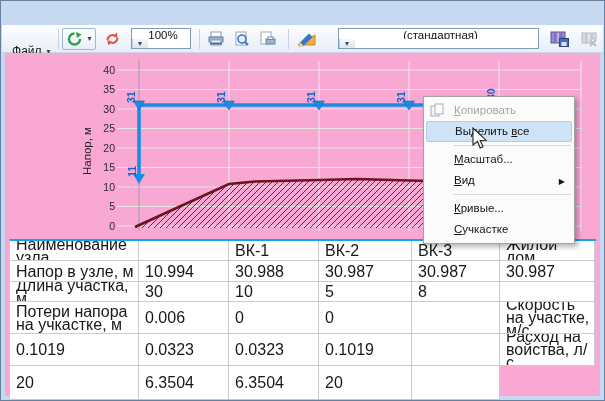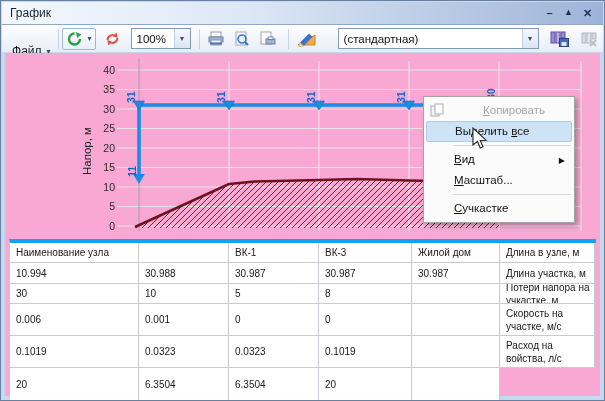--- a/index.html
+++ b/index.html
@@ -19,65 +19,57 @@
   .toolbar { position:absolute; left:1px; top:24px; right:1px; height:28px;
              background:linear-gradient(#fdfeff,#e7eef8); border-bottom:1px solid #ccd7e6;
              display:flex; align-items:center; }
   .tbtn { display:flex; align-items:center; font-size:12px; color:#1a1a1a; height:22px;
           padding:0 4px; }
   .menu-caret { font-size:8px; color:#3a4a63; margin-left:5px; }
   .vsep { width:1px; height:20px; background:#c7d2e2; margin:0 3px; }
   .iconbox { display:flex; align-items:center; border:1px solid #9cb8dc; border-radius:2px;
              background:linear-gradient(#ffffff,#e7eff9); height:22px; padding:0 3px; }
   .combo { height:21px; border:1px solid #8399b5; background:#fff; display:flex;
-           align-items:center; font-size:11.5px; color:#111; }
+           align-items:center; font-size:11.5px; color:#111;flex-direction:column; }
   .combo-text { padding-left:5px; flex:1; white-space:nowrap; overflow:hidden; }
   .combo-arrow { width:16px; align-self:stretch; display:flex; align-items:center;
                  justify-content:center; font-size:8px; color:#39496a;
                  background:linear-gradient(#f5f8fc,#dbe5f2); border-left:1px solid #c3cfe0; }
   .key { text-decoration:underline; }
   
   .content { position:absolute; left:4px; top:52px; right:4px; bottom:4px; background:#f9a8d4; }
   .chart-svg { position:absolute; left:0; top:0; }
   
   .htable { position:absolute; left:4px; top:186px; width:587px;
             display:grid; grid-template-columns:129px 90px 90px 93px 88px 95px;
             grid-template-rows:20px 21px 20px 32px 32px 34px;
-            border-top:4px solid #0ea5e9; border-left:1px solid #c8ccd2;
-            font-size:10px; color:#17181a; }
+            border-top:2px solid #0ea5e9; border-left:1px solid #c8ccd2;
+            font-size:16px; color:#17181a; }
   .cell { border-right:1px solid #c8ccd2; border-bottom:1px solid #c8ccd2;
           padding:1px 4px 1px 6px; display:flex; align-items:center; line-height:13px;
           background:#fff; overflow:hidden; }
   
   .ctx { position:absolute; left:422px; top:95px; width:152px; background:#fbfbfb;
          border:1px solid #a3a3a3; box-shadow:3px 3px 5px rgba(0,0,0,.28);
          padding:3px 0; z-index:10; font-size:11.5px; }
   .ctx-item { position:relative; height:21px; line-height:21px; padding-left:30px;
               color:#141414; white-space:nowrap; }
-  .ctx-item.disabled { color:#a6a6a6;text-align:center; }
+  .ctx-item.disabled { color:#a6a6a6; }
   .ctx-item.hl { background:#cfe3f7; border:1px solid #aecdeb; border-radius:2px;
                  margin:0 2px; height:21px; line-height:19px; padding-left:28px; }
   .ctx-sep { height:1px; background:#d9d9d9; margin:3px 3px 3px 29px; }
   .ctx-icon { position:absolute; left:6px; top:3px; }
   .submenu-arrow { position:absolute; right:9px; font-size:8px; top:1px; }
   .cursor { position:absolute; left:468px; top:126px; z-index:20; }
 </style>
 </head>
 <body>
 
 <div class="window">
 
-  <div class="titlebar">
-    <span class="title-text">График</span>
-    <span class="tb-btns">
-      <span class="tb-btn">–</span>
-      <span class="tb-btn" style="font-size:9px;">▲</span>
-      <span class="tb-btn">✕</span>
-    </span>
-  </div>
 
   <div class="toolbar">
     <span class="tbtn" style="margin-left:6px;margin-top:25px;">
       <span><span class="key">Ф</span><span>айл</span></span>
       <span class="menu-caret">▾</span>
     </span>
     <span class="vsep"></span>
     <span class="iconbox">
       <svg width="17" height="16">
         <path d="M8.5 2.5 a5.5 5.5 0 1 0 5.5 5.5" fill="none" stroke="#2f9e44" stroke-width="2.4"></path>
@@ -217,40 +209,40 @@
         <text transform="translate(400,50) rotate(-90)">31</text>
         <text transform="translate(490,47) rotate(-90)">30</text>
         <text transform="translate(131,124) rotate(-90)">11</text>
       </g>
     </svg>
 
     <div class="htable">
       <div class="cell">Наименование узла</div>
       <div class="cell"></div>
       <div class="cell">ВК-1</div>
+      <div class="cell">ВК-2</div>
       <div class="cell">ВК-3</div>
       <div class="cell">Жилой дом</div>
 
-      <div class="cell">Длина в узле, м</div>
+      <div class="cell">Напор в узле, м</div>
       <div class="cell">10.994</div>
       <div class="cell">30.988</div>
       <div class="cell">30.987</div>
       <div class="cell">30.987</div>
       <div class="cell">30.987</div>
 
       <div class="cell">Длина участка, м</div>
       <div class="cell">30</div>
       <div class="cell">10</div>
       <div class="cell">5</div>
       <div class="cell">8</div>
       <div class="cell"></div>
 
       <div class="cell">Потери напора на учкастке, м</div>
       <div class="cell">0.006</div>
-      <div class="cell">0.001</div>
       <div class="cell">0</div>
       <div class="cell">0</div>
       <div class="cell"></div>
 
       <div class="cell">Скорость на участке, м/с</div>
       <div class="cell">0.1019</div>
       <div class="cell">0.0323</div>
       <div class="cell">0.0323</div>
       <div class="cell">0.1019</div>
       <div class="cell"></div>
@@ -270,27 +262,30 @@
         <rect x="1" y="3" width="8" height="10" fill="#f2f2f2" stroke="#a9b2bd"></rect>
         <rect x="5" y="1" width="8" height="10" fill="#fbfbfb" stroke="#a9b2bd"></rect>
       </svg>
       <span></span><span class="key">К</span><span>опировать</span>
     </div>
     <div class="ctx-item hl">
       <span>Выделить </span><span class="key">в</span><span>се</span>
     </div>
     <div class="ctx-sep"></div>
     <div class="ctx-item">
+      <span></span><span class="key">М</span><span>асштаб...</span>
+    </div>
+    <div class="ctx-item">
       <span></span><span class="key">В</span><span>ид</span>
       <span class="submenu-arrow">▶</span>
     </div>
-    <div class="ctx-item">
-      <span></span><span class="key">М</span><span>асштаб...</span>
-    </div>
     <div class="ctx-sep"></div>
+    <div class="ctx-item">
+      <span></span><span class="key">К</span><span>ривые...</span>
+    </div>
     <div class="ctx-item">
       <span></span><span class="key">С</span><span>учкастке</span>
     </div>
   </div>
 
   <svg class="cursor" width="22" height="24">
     <path d="M4,1 L4,18 L8.5,14.5 L11.2,21 L14,19.8 L11.2,13.4 L17,13.2 Z" fill="#ffffff" stroke="#222" stroke-width="1.1"></path>
   </svg>
 
 </div>

